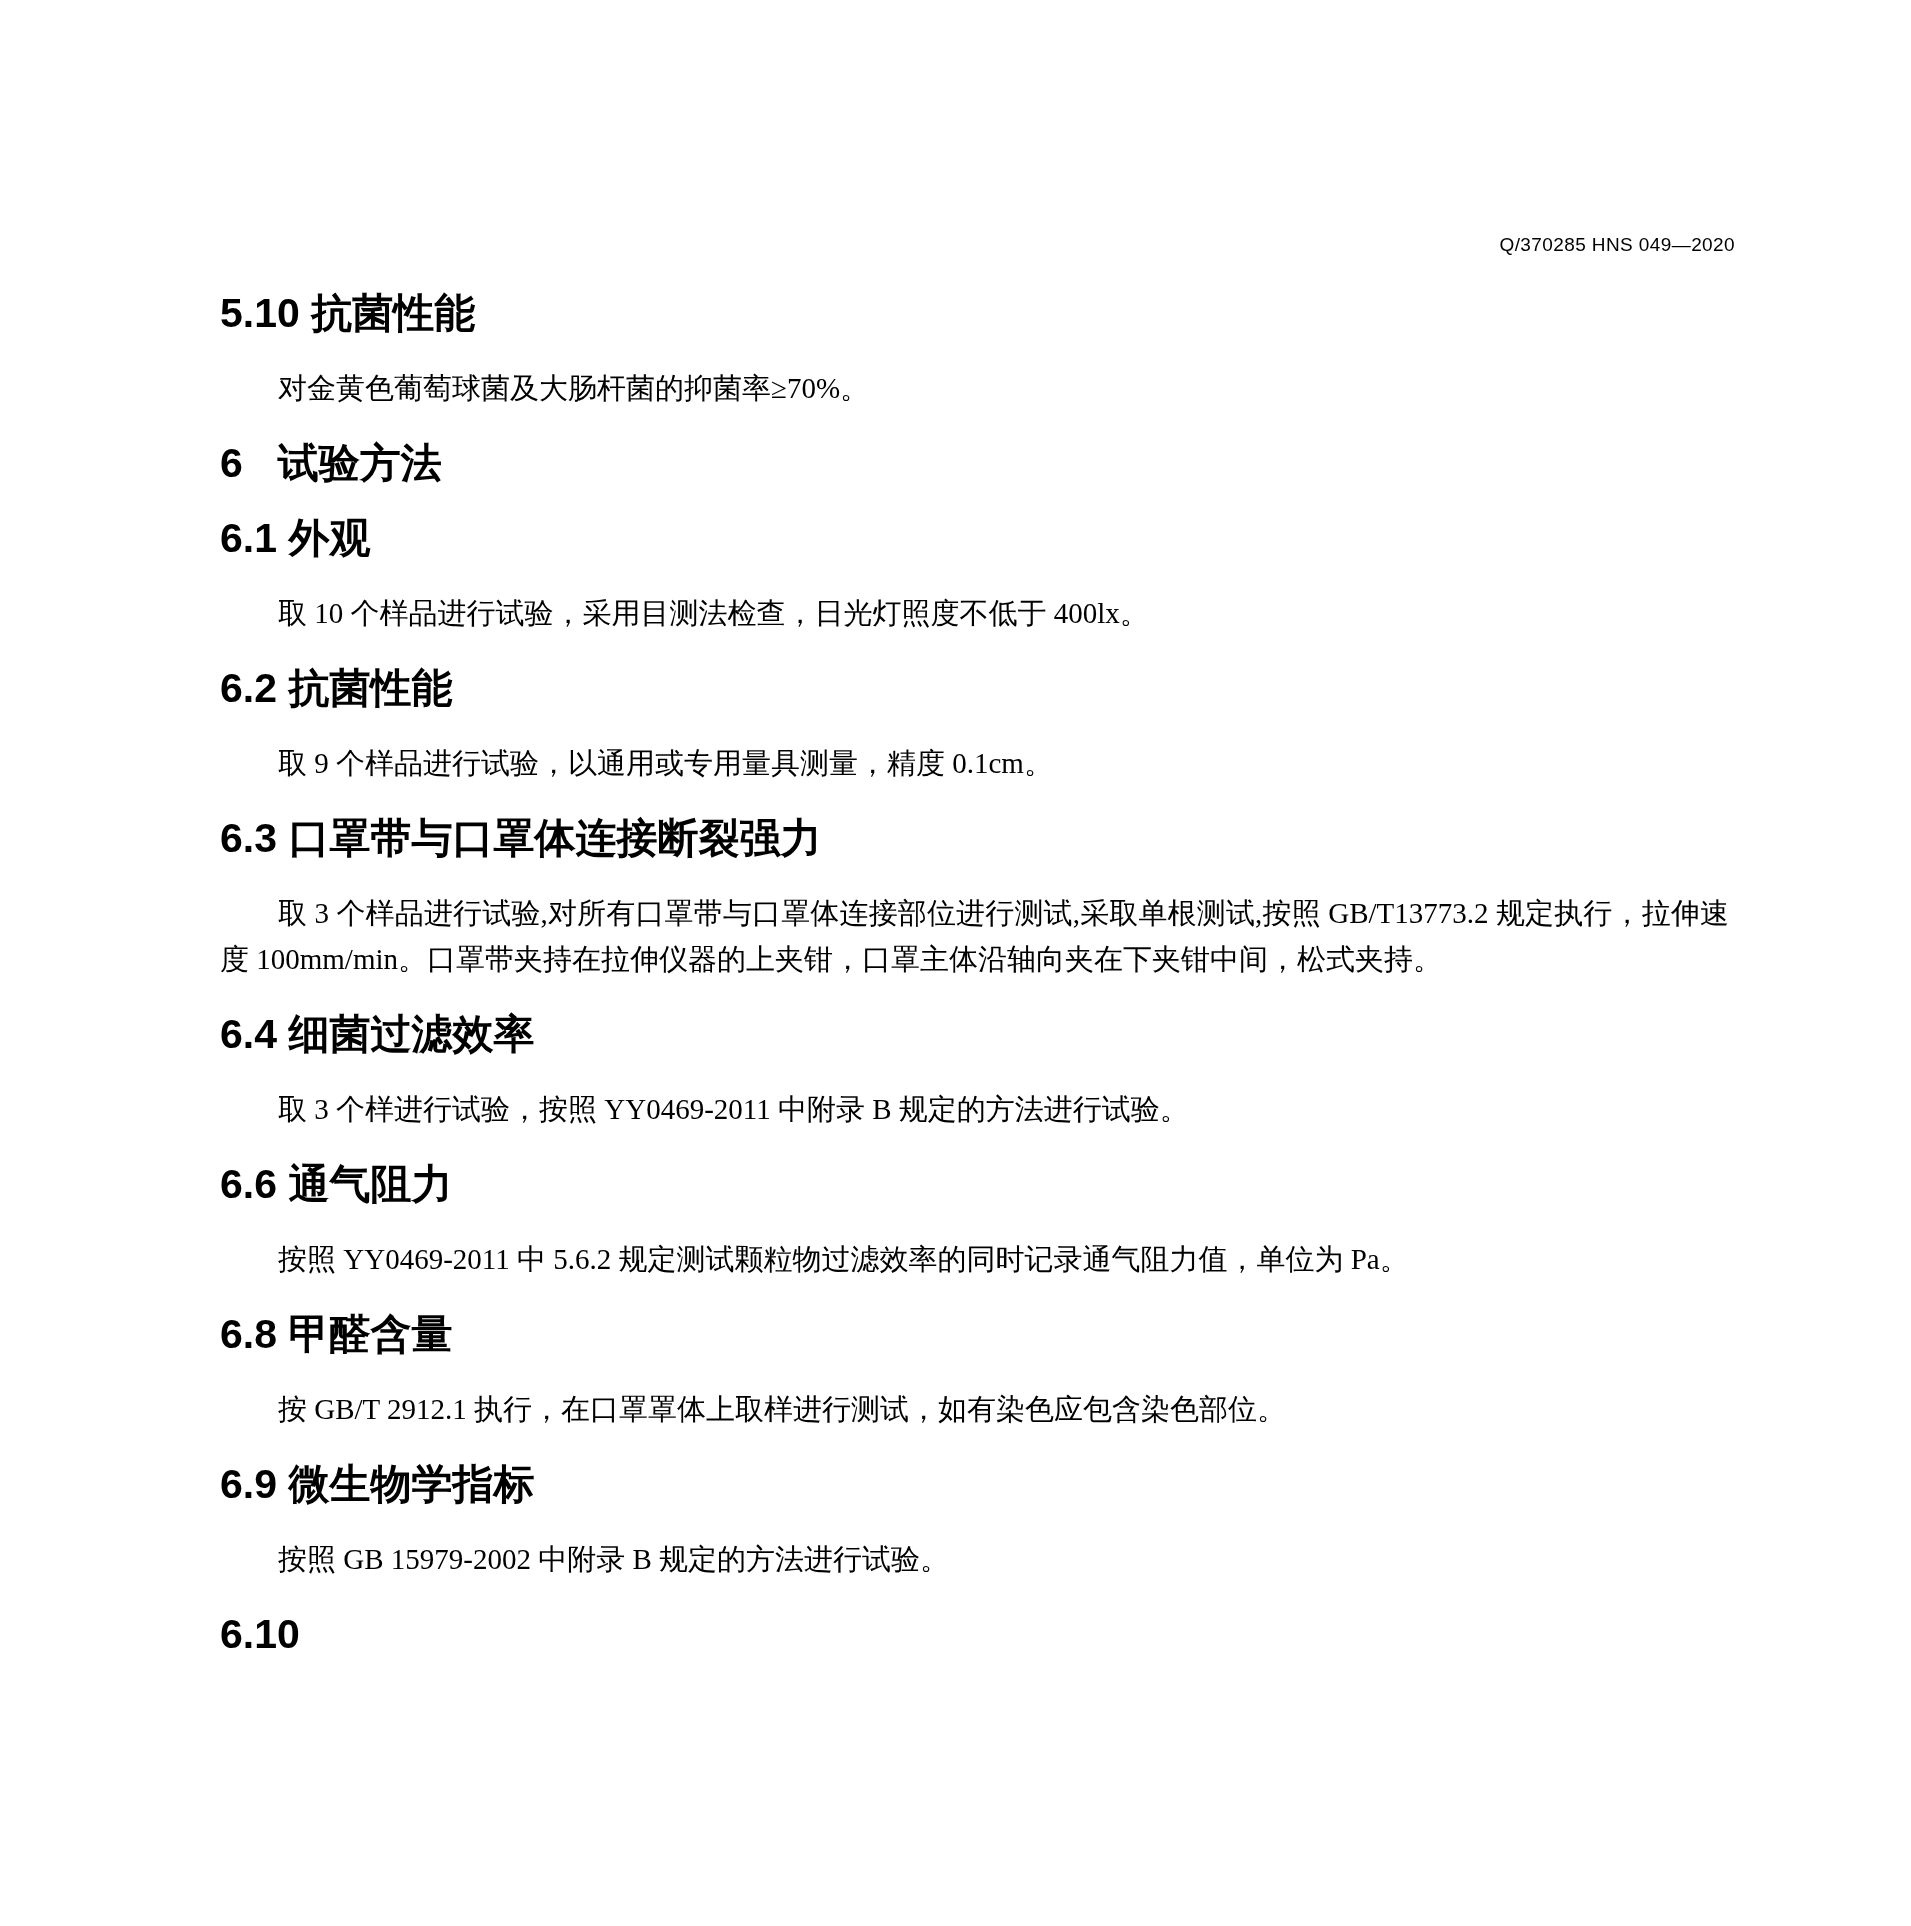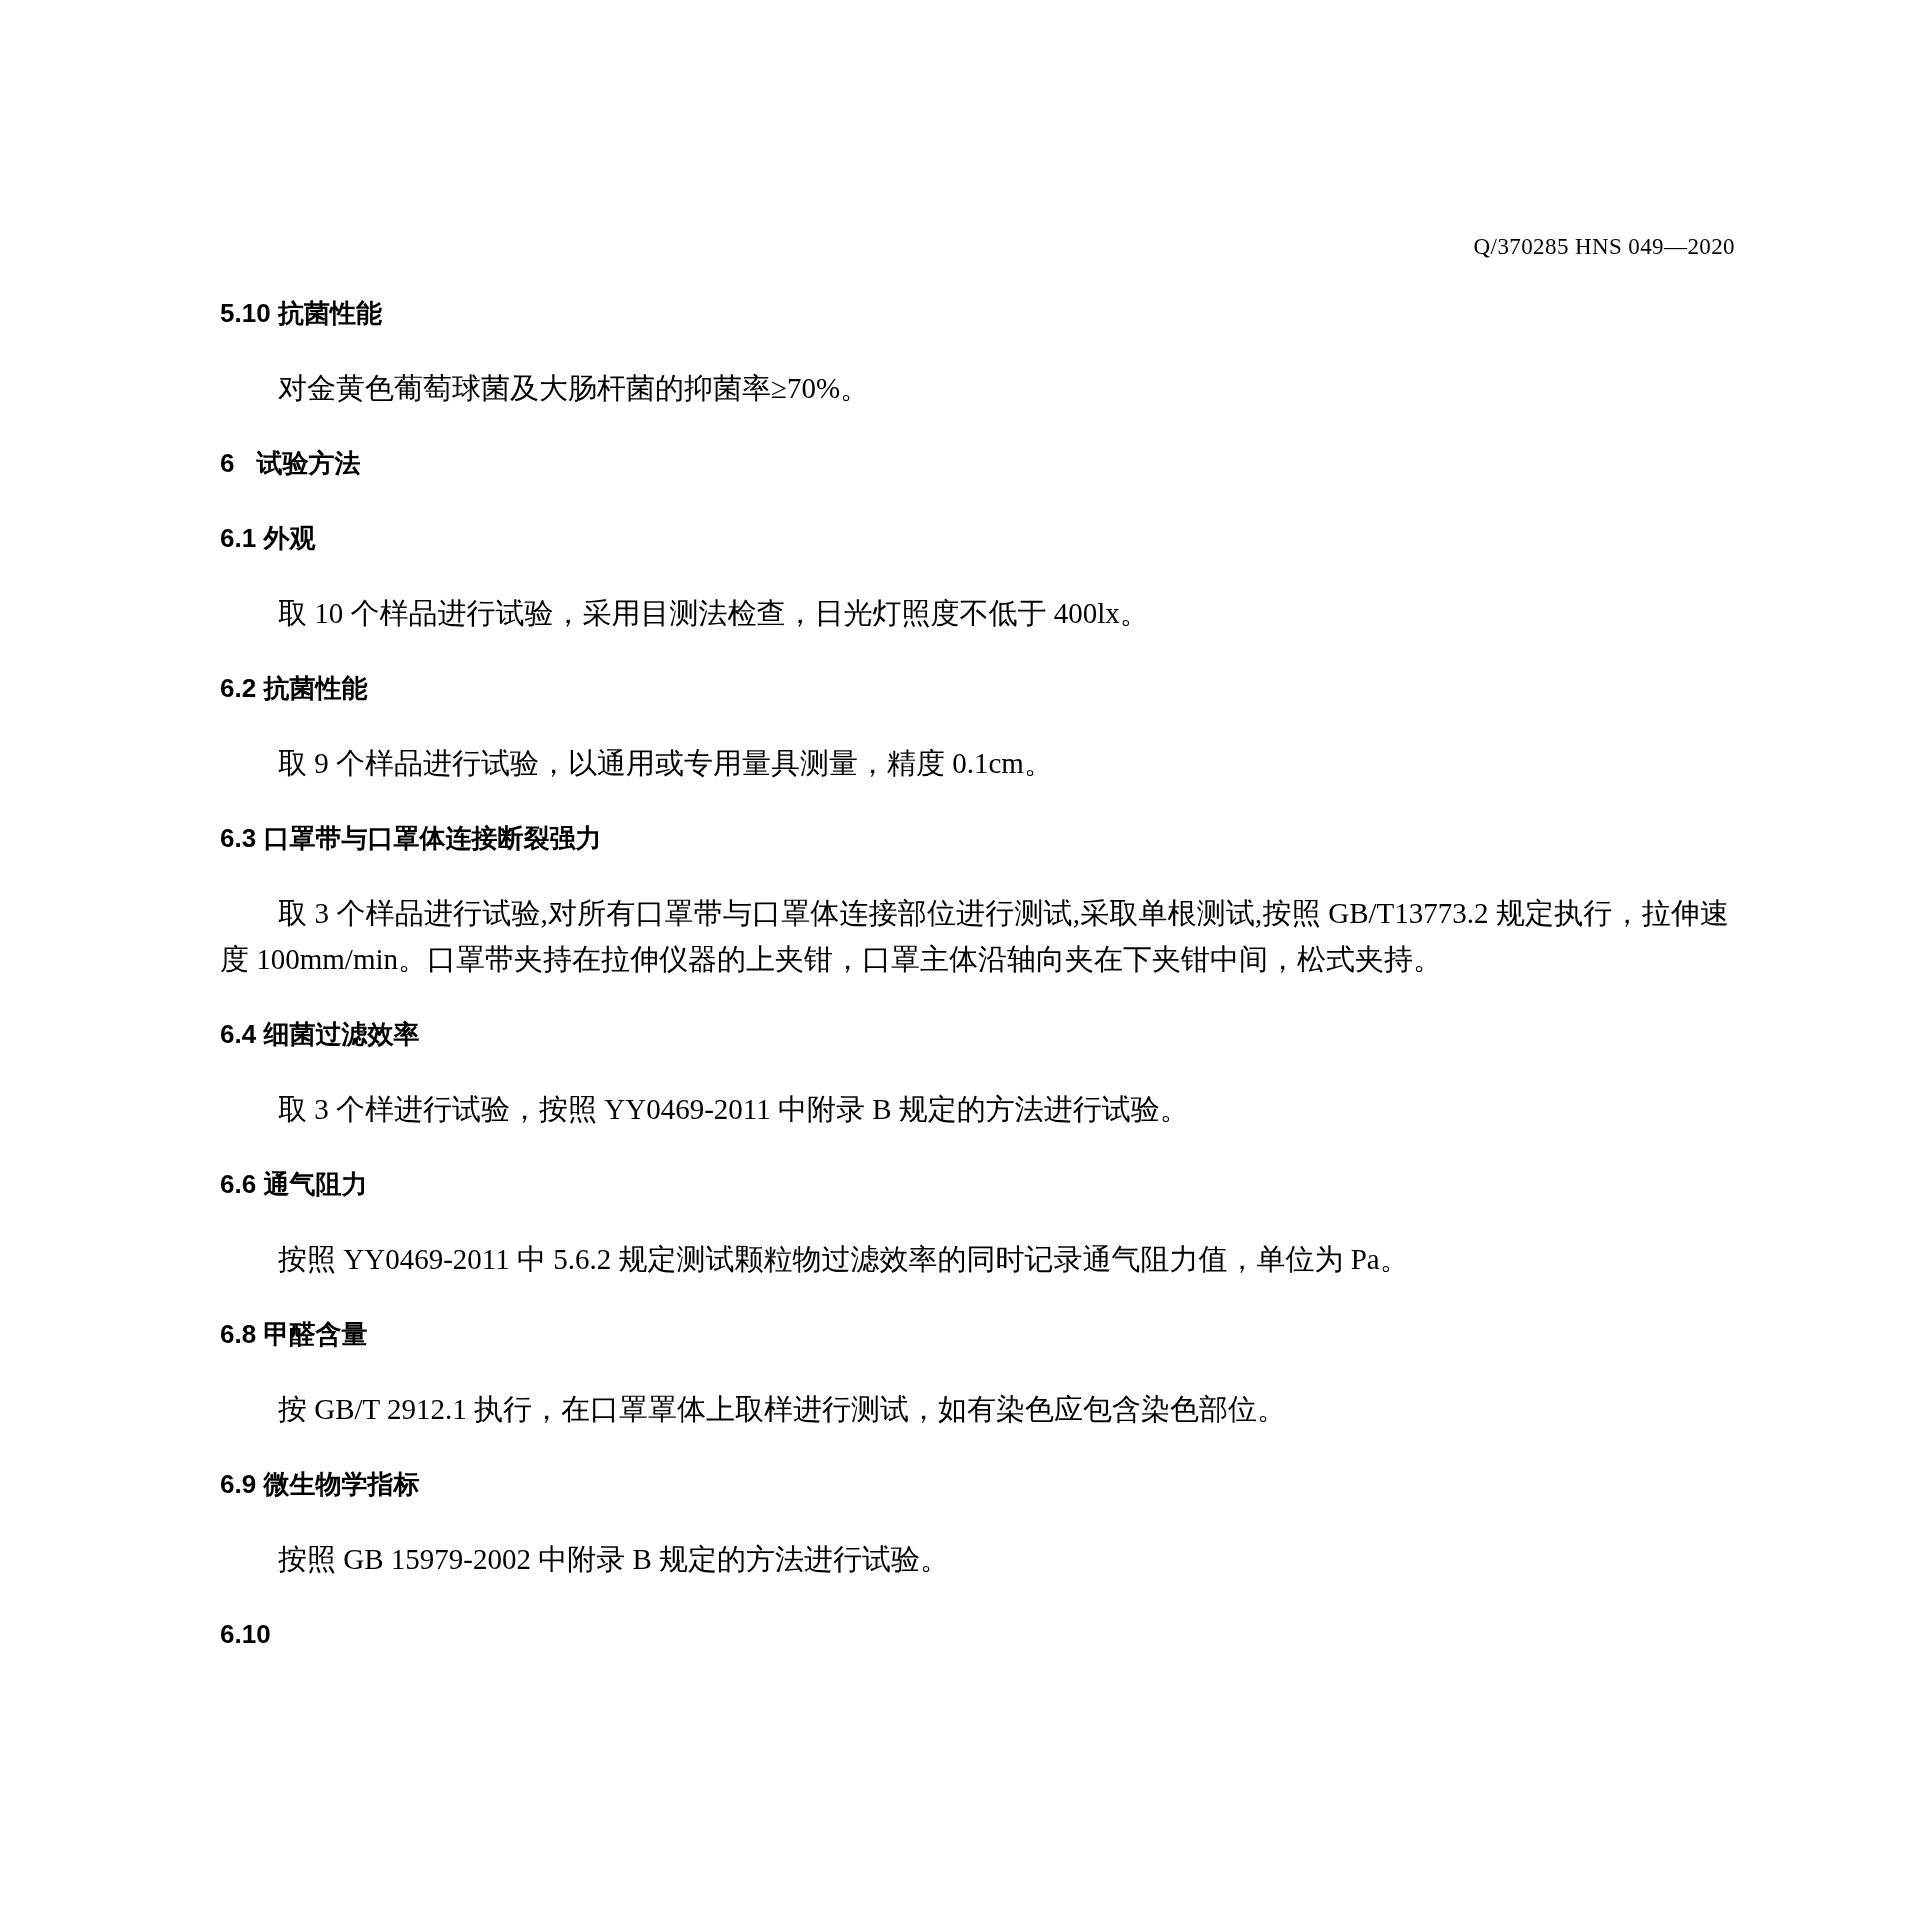--- a/index.html
+++ b/index.html
@@ -7,37 +7,37 @@
     width: 1911px; height: 2703px;
     background: #ffffff;
     position: relative;
     color: #000000;
     font-family: "Liberation Serif", "DejaVu Serif", serif;
     overflow: hidden;
   }
   .doc-number {
     position: absolute;
     top: 234px; right: 176px;
-    font-family: Liberation Serif, serif;
-    font-size: 23px;
+    font-family: Liberation Sans, sans-serif;
+    font-size: 19px;
     letter-spacing: 0.4px;
     white-space: nowrap;
     text-align: center;
   }
   .content {
     position: absolute;
     left: 220px; top: 0;
     width: 1521px;
     padding-top: 290px;
   }
   .sec { margin: 0; }
   .heading {
     font-family: "Liberation Sans", "DejaVu Sans", sans-serif;
     font-weight: bold;
-    font-size: 26px;
+    font-size: 41px;
     line-height: 46px;
     margin: 0 0 29px 0;
     white-space: nowrap;
   }
   .heading .num { display: inline-block; }
   .heading.sub .num { margin-right: 0.28em; }
   .heading.chapter .num { margin-right: 0.85em; }
   .para {
     font-family: "Liberation Serif", "DejaVu Serif", serif;
     font-size: 29px;

